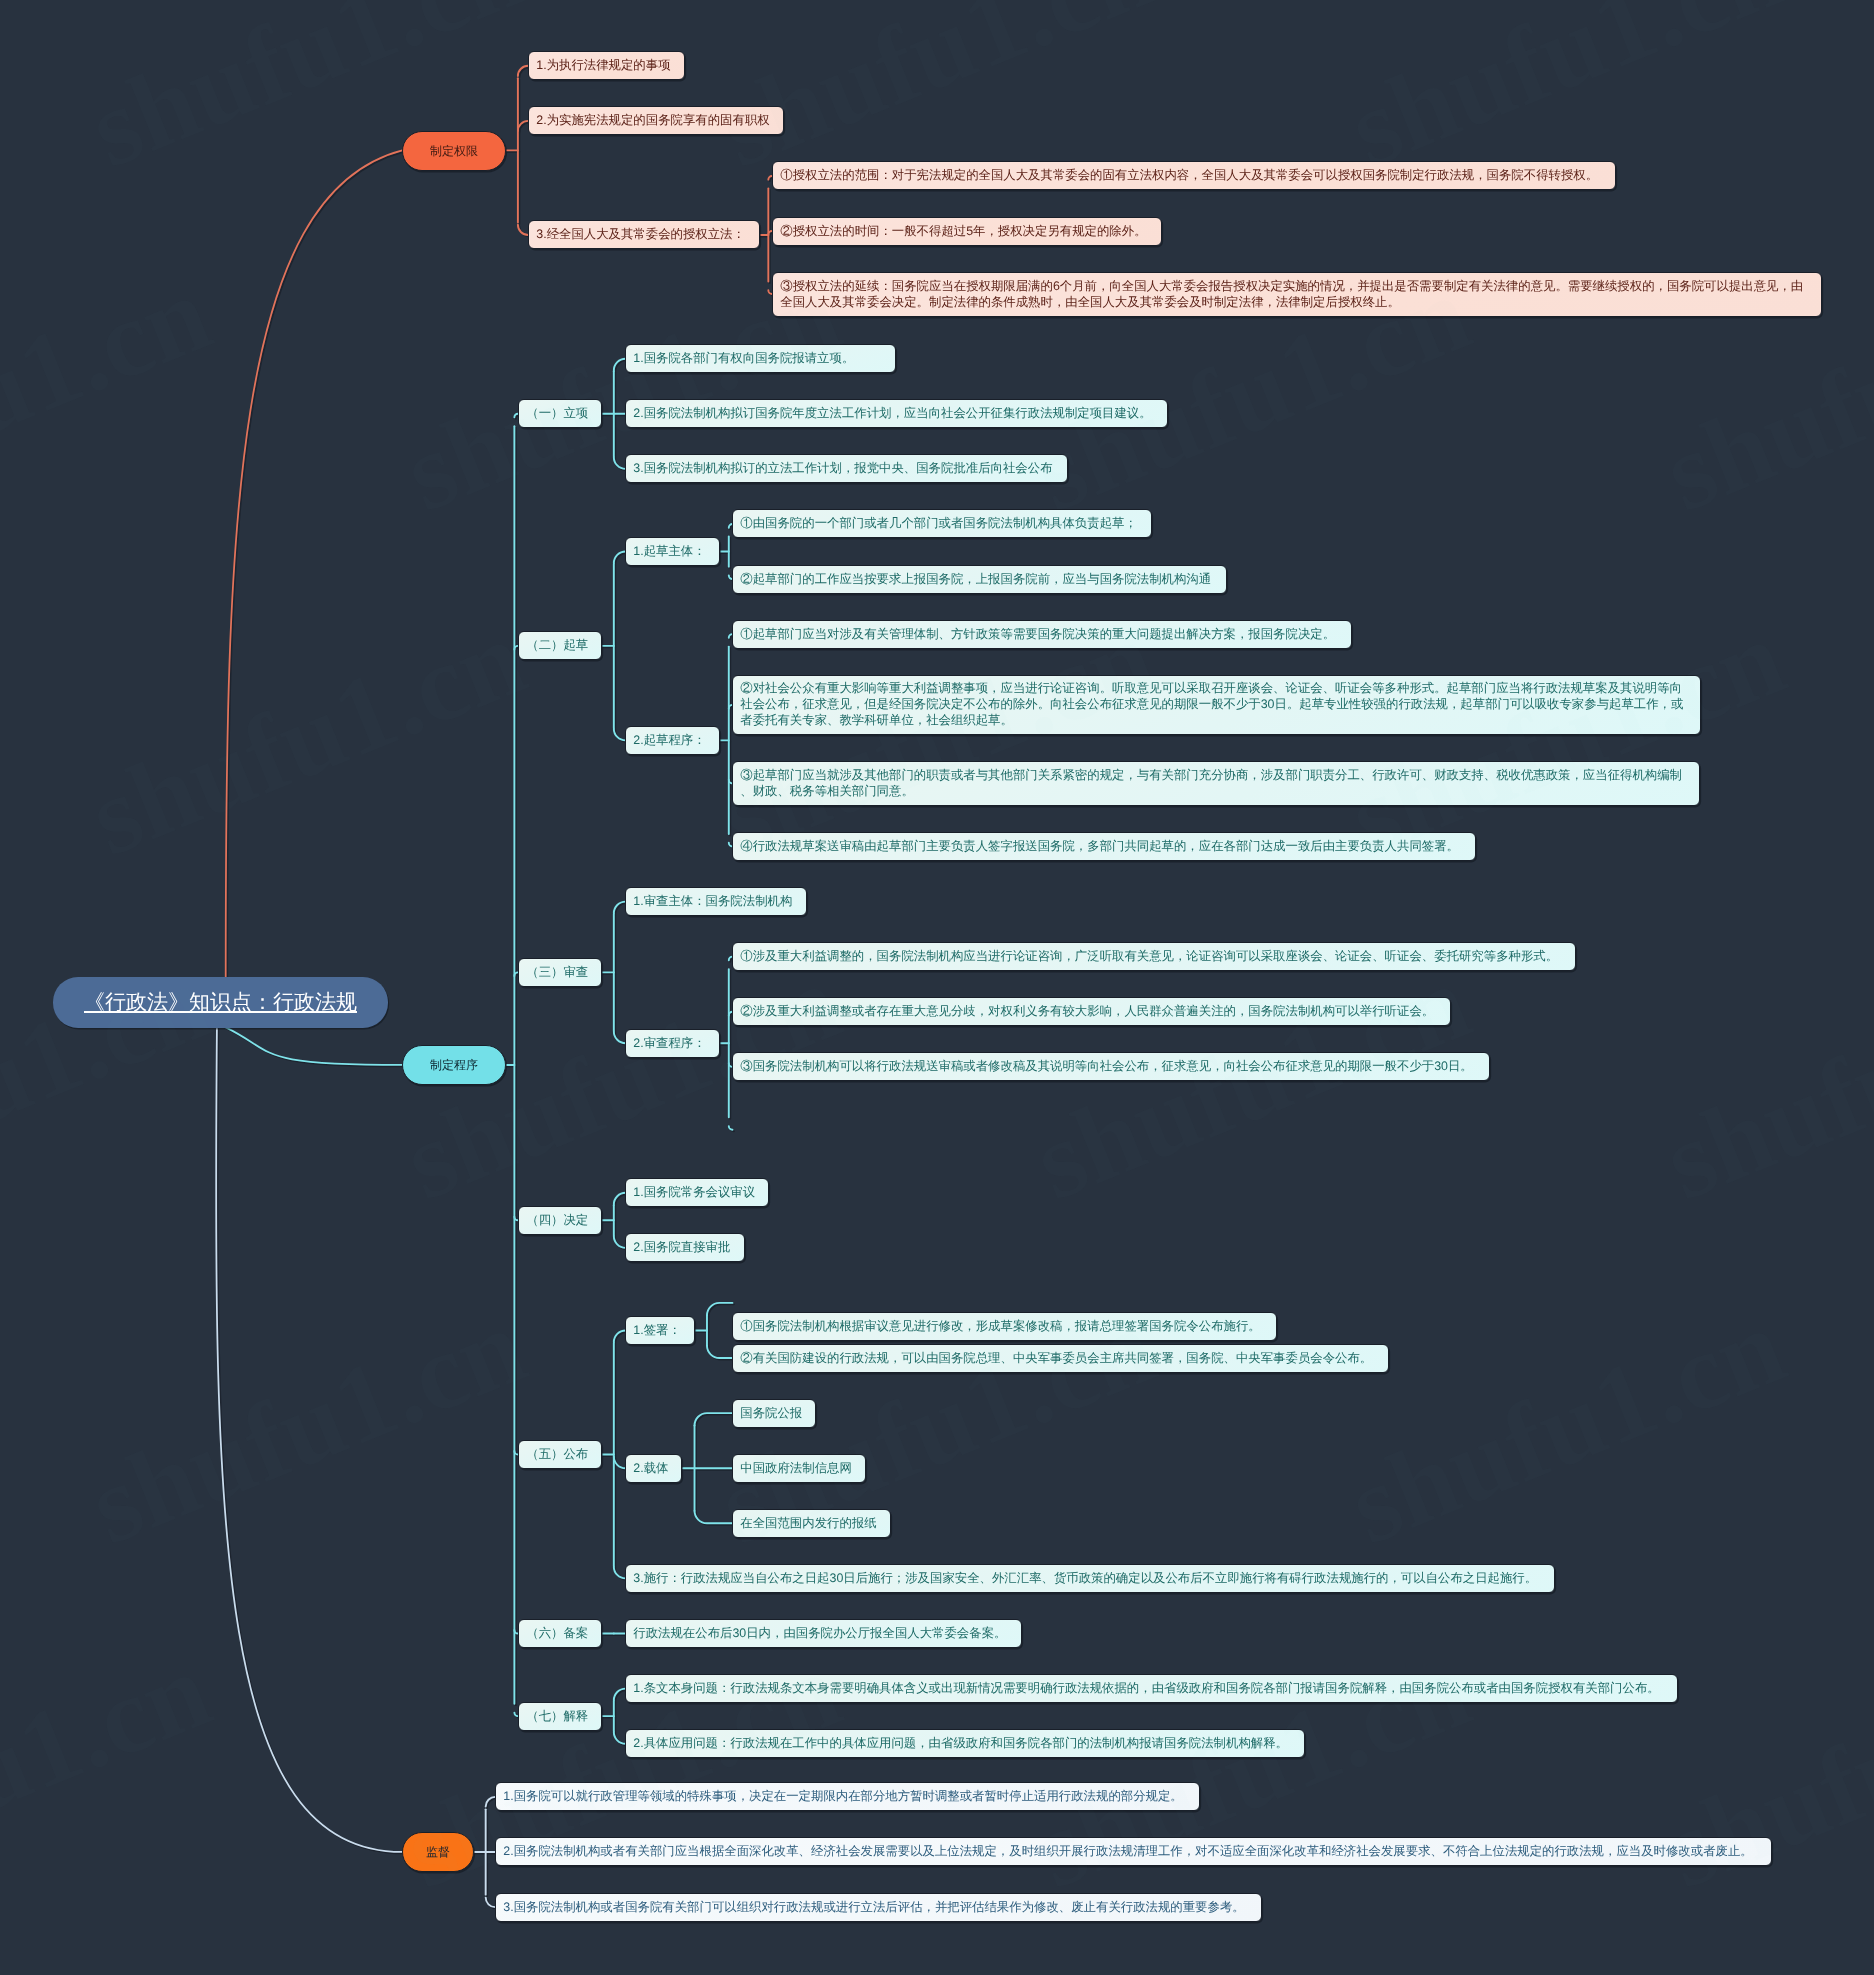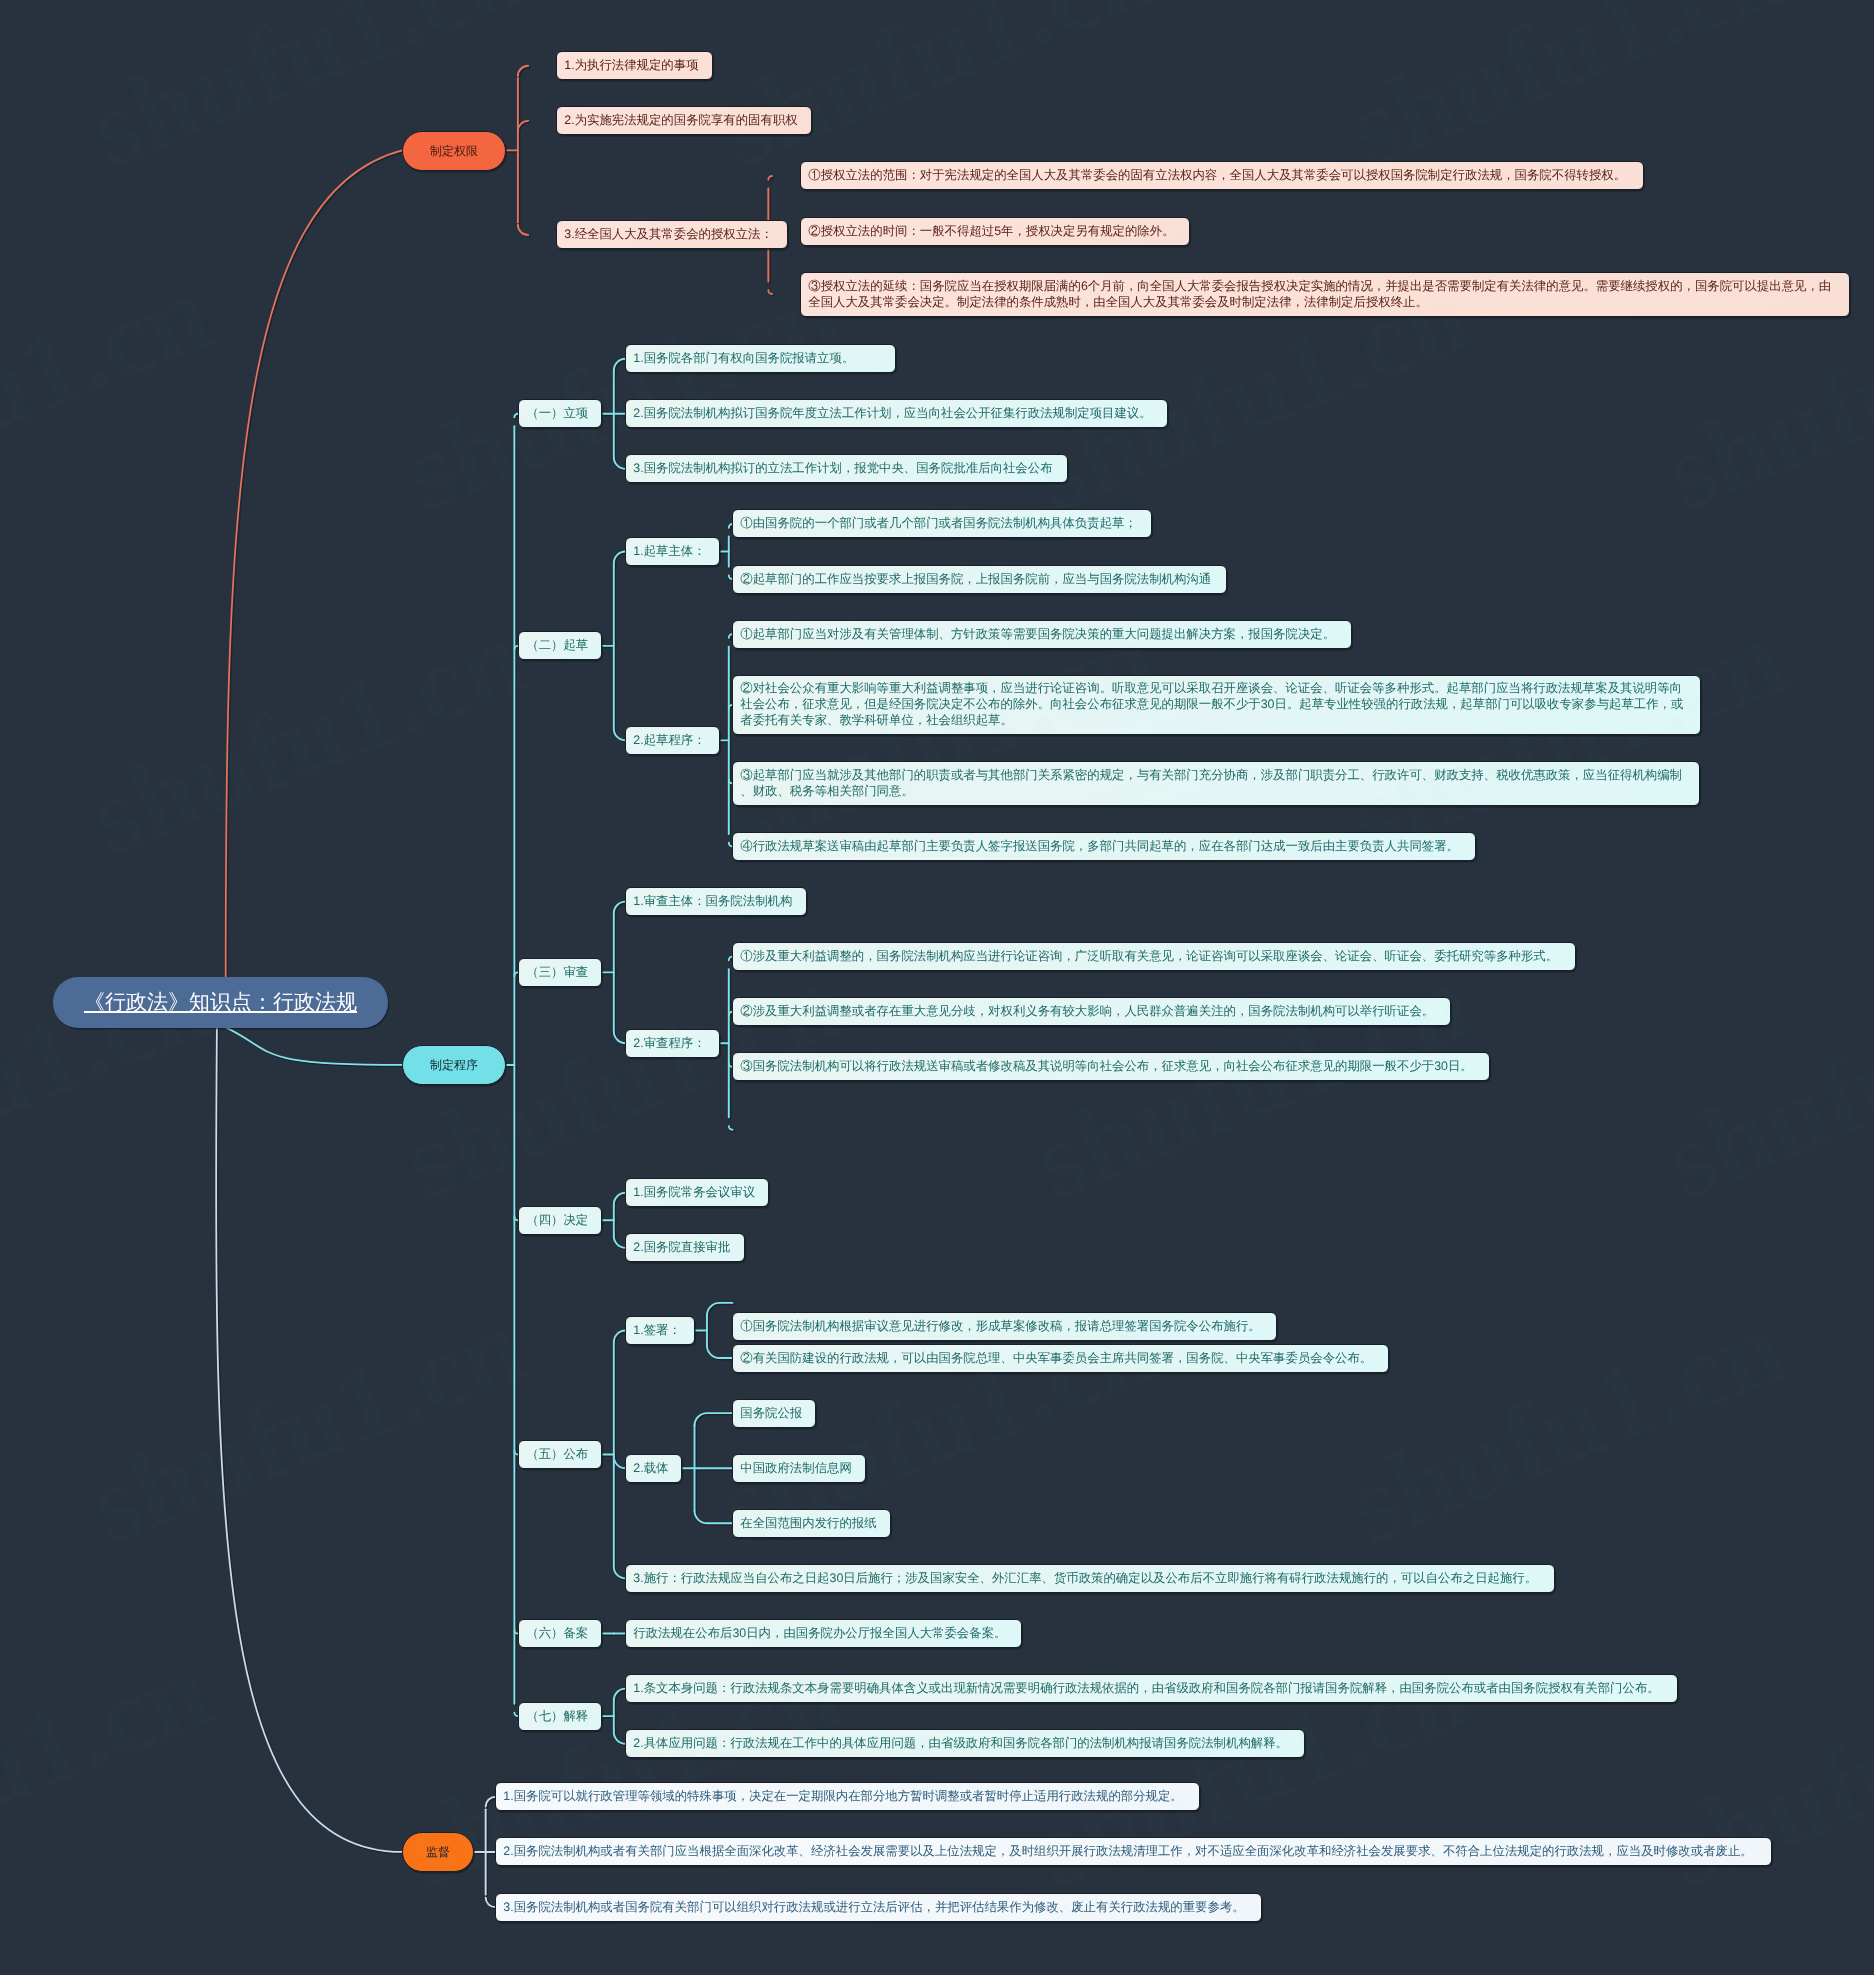--- a/index.html
+++ b/index.html
@@ -14,21 +14,21 @@
       justify-content:center;box-shadow:1.1px 1.5px 0 rgba(12,18,26,.5);}
 .node .t{display:block;white-space:pre-wrap;word-break:break-all;line-break:anywhere;}
 .node.one .t{white-space:pre;}
 .root{background:#4c6b96;color:#ffffff;border-radius:25px;font-size:21px;text-decoration:underline;}
 .branch{border:1.3px solid #191f29;border-radius:20px;font-size:12px;}
 .bo{background:#f4663f;color:#3f1a12;}
 .bc{background:#73e0e8;color:#0e2730;}
 .bb{background:#f97316;color:#17212d;}
 .leaf{border:1.3px solid #191f29;border-radius:5.9px;font-size:12.4px;line-height:15.7px;
       justify-content:flex-start;padding:0 7.3px 0 7.3px;}
-.lo{background:linear-gradient(160deg,#fbe4dd 0%,#fbe0d6 60%,#fadfd6 100%);color:#5c2218;margin-left:28px;}
+.lo{background:linear-gradient(160deg,#fbe4dd 0%,#fbe0d6 60%,#fadfd6 100%);color:#5c2218;}
 .lc{background:linear-gradient(160deg,#eaf6f3 0%,#e3f6f5 55%,#def8f8 100%);color:#1d6a66;}
 .lb{background:linear-gradient(160deg,#f6fafc 0%,#f1f6fa 100%);color:#2d5d7d;}
 </style>
 </head>
 <body>
 
 <div id="stage">
 <svg class="lay" viewBox="0 0 2560 2697">
 <g transform="translate(2,2)" opacity="0.5">
 <path d="M707.0,106.8 L707.0,303.9" fill="none" stroke="#11161f" stroke-width="2.6" stroke-linecap="round" stroke-linejoin="round"></path>

